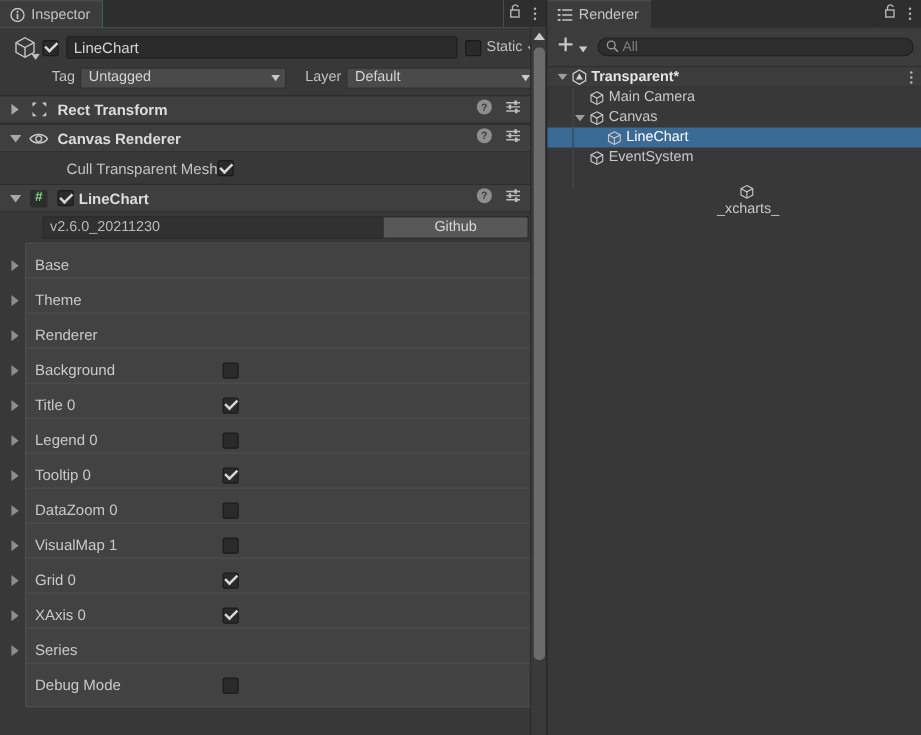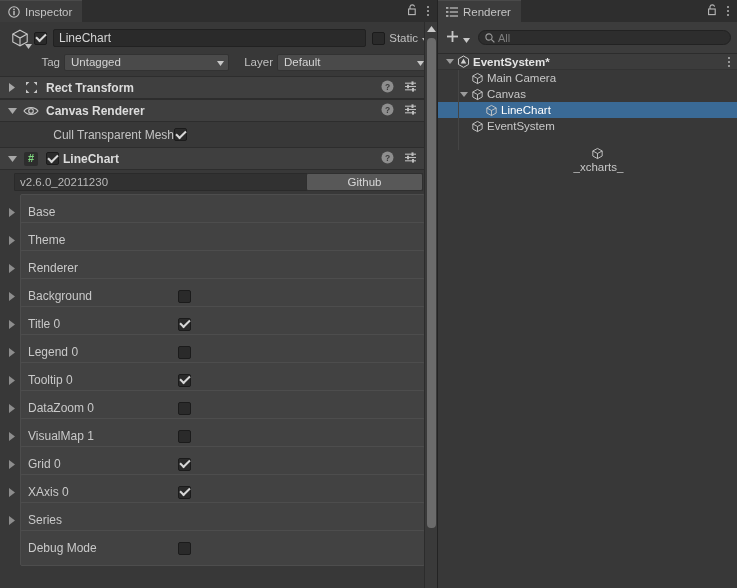--- a/index.html
+++ b/index.html
@@ -88,21 +88,21 @@
     display: flex; align-items: center; justify-content: center;
     color: #7fd67f; font-size: 11px; font-weight: bold; line-height: 1;
   }
 
   .prop-row {
     height: 25px; background: #383838;
     display: flex; align-items: center; padding-left: 14px;
   }
   .prop-label { color: #c4c4c4; font-size: 12px; width: 160px; text-align: right; }
 
-  .ver-row { height: 24px; display: flex; align-items: center; padding: 0 14px 0 14px; gap: 0; }
+  .ver-row { height: 24px; display: flex; align-items: center; padding: 0 14px 0 14px; gap: 0; margin-left: 20px; }
   .ver-field {
     flex: 1; height: 18px; background: #313131; border: 1px solid #2a2a2a;
     color: #b8b8b8; font-size: 11.5px; display: flex; align-items: center; padding: 0 5px;
     border-radius: 1px;
   }
   .gh-btn {
     width: 117px; height: 18px; margin-left: -117px;
     background: #585858; border: 1px solid #2f2f2f; border-radius: 2px;
     color: #d8d8d8; font-size: 11.5px;
     display: flex; align-items: center; justify-content: center;
@@ -584,21 +584,21 @@
             <svg width="8" height="5" viewBox="0 0 8 5">
               <path d="M0 0 L8 0 L4 5 Z" fill="#9c9c9c"></path>
             </svg>
           </span>
           <span class="ticon">
             <svg width="13" height="13" viewBox="0 0 16 16">
               <path d="M8 1.2 L14.2 4.8 L14.2 11.6 L8 15.2 L1.8 11.6 L1.8 4.8 Z" fill="none" stroke="#d0d0d0" stroke-width="1.2"></path>
               <path d="M8 4.4 L11.4 10.6 L4.6 10.6 Z" fill="#d0d0d0"></path>
             </svg>
           </span>
-          <span class="tlabel">EventSystem*</span>
+          <span class="tlabel">Transparent*</span>
           <span class="scene-menu">
             <span class="dots">
               <i></i>
               <i></i>
               <i></i>
             </span>
           </span>
         </div>
         <div class="trow" style="padding-left: 20px;">
           <span class="tarrow"></span>

